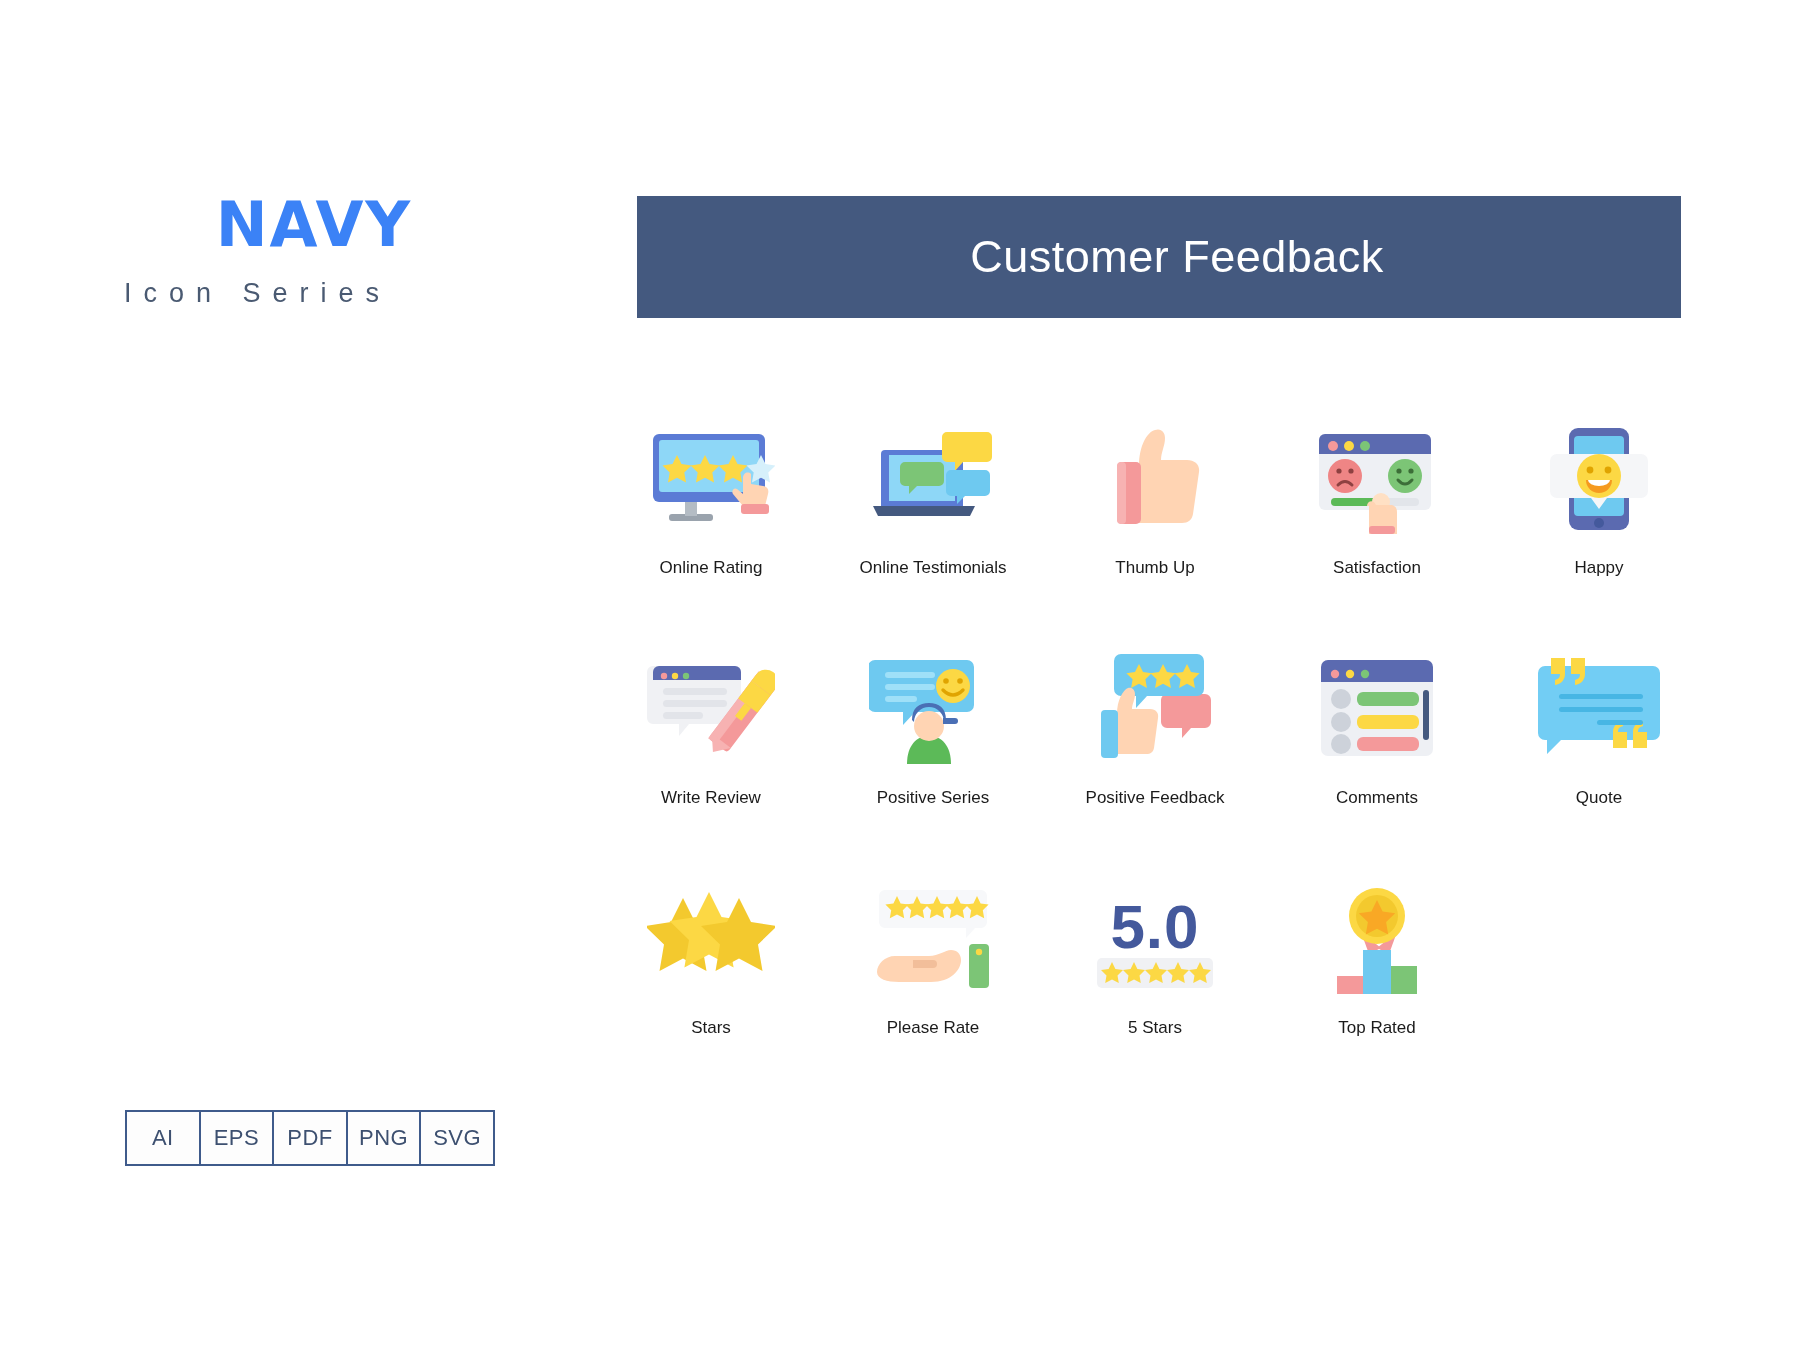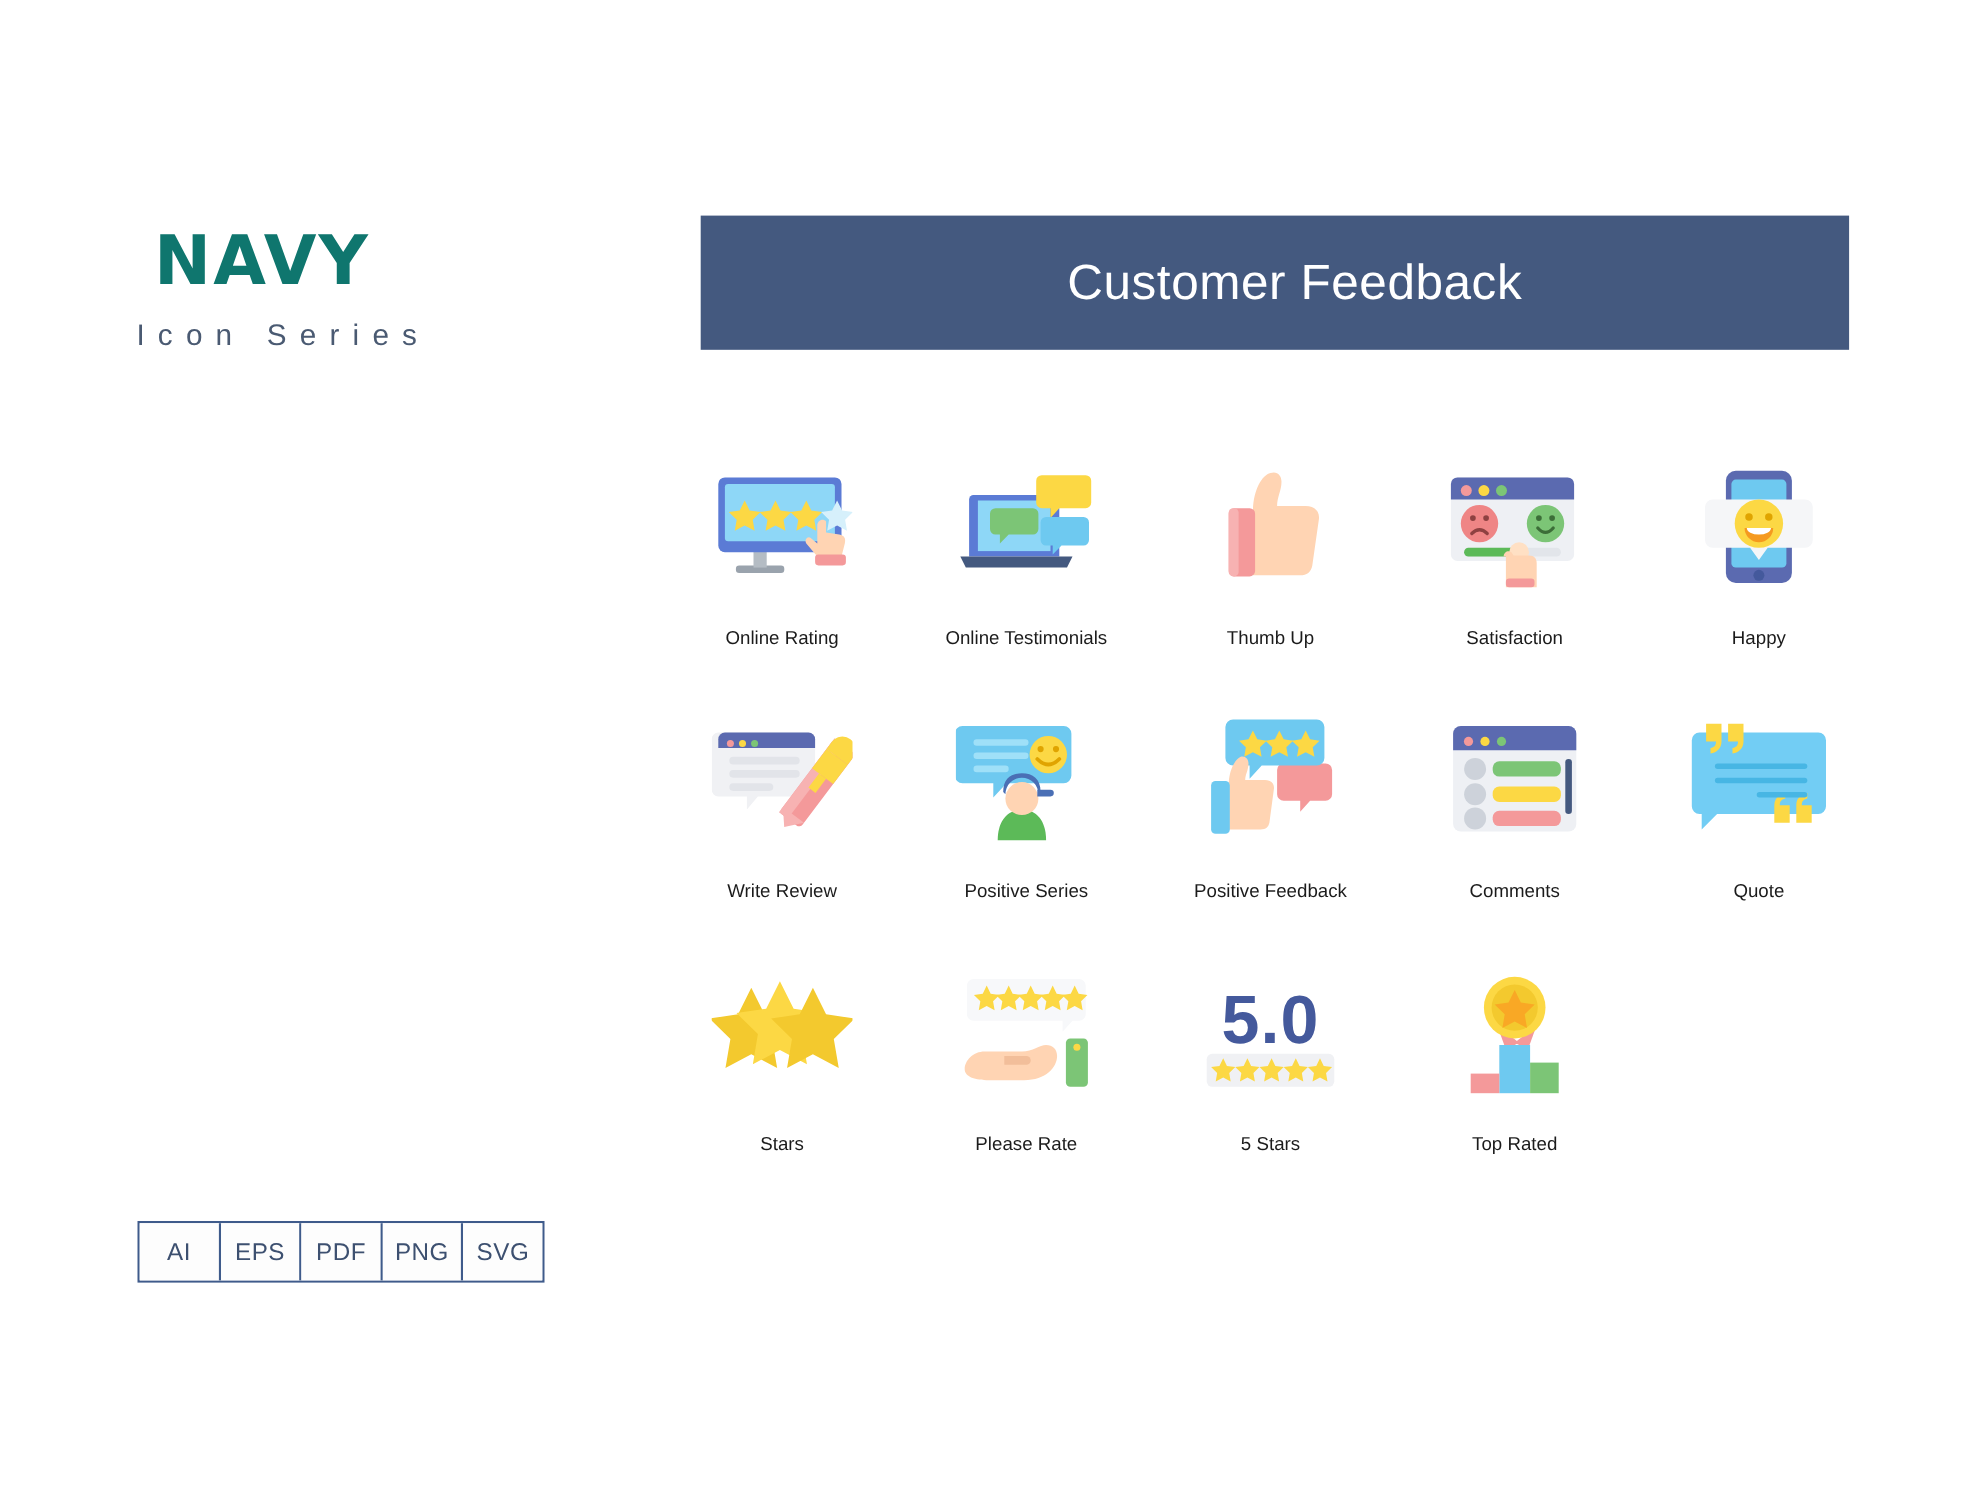--- a/index.html
+++ b/index.html
@@ -12,23 +12,24 @@
   }
   
   #brand{
     position:absolute;left:124px;top:190px;width:380px;
   }
   #brand-title{
     font-family:"DejaVu Sans", sans-serif;
     font-size:62px;
     font-weight:bold;
     letter-spacing:2px;
-    color:#0f766e;
+    color:#3b82f6;
     line-height:1;
-    margin:16px;
+    margin:4px;
+    text-align:center;
   }
   #brand-sub{
     font-family:"Liberation Sans", sans-serif;
     font-size:27px;
     letter-spacing:12px;
     color:#4a5a72;
     margin-top:22px;
   }
   
   #formats{
@@ -75,21 +76,21 @@
   }
   .cell{
     display:flex;flex-direction:column;align-items:center;justify-content:flex-start;
   }
   .art{
     width:140px;height:125px;
     display:flex;align-items:center;justify-content:center;
   }
   .art svg{display:block;}
   .caption{
-    margin-top:30px;
+    margin-top:18px;
     font-size:17px;
     color:#1b1b1b;
     font-family:"Liberation Sans", sans-serif;
     text-align:center;
     white-space:nowrap;
   }
 </style>
 </head>
 <body>
 

